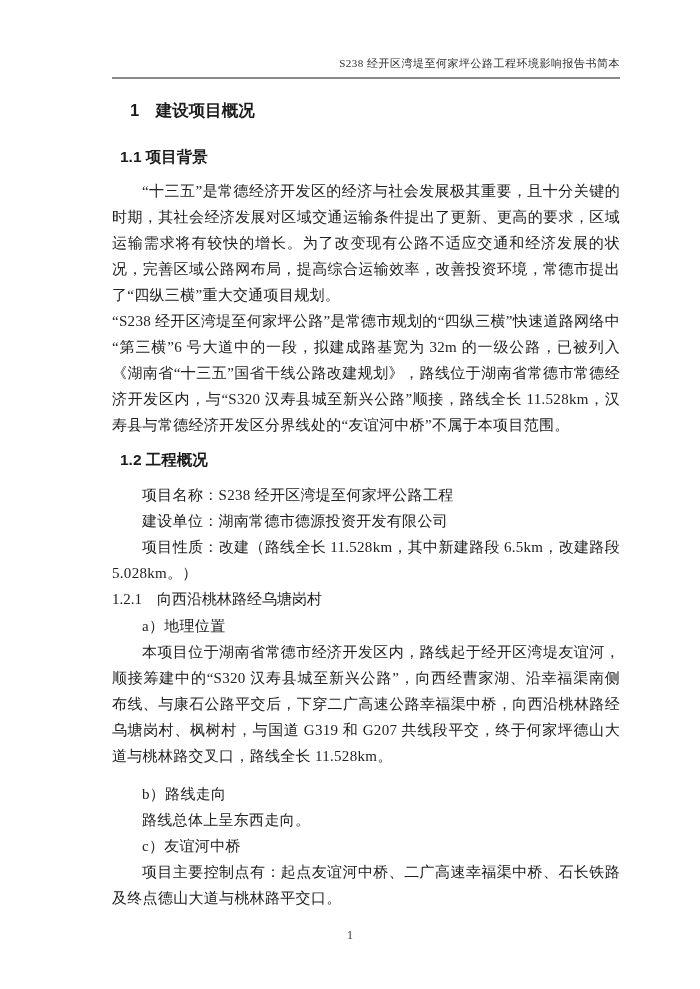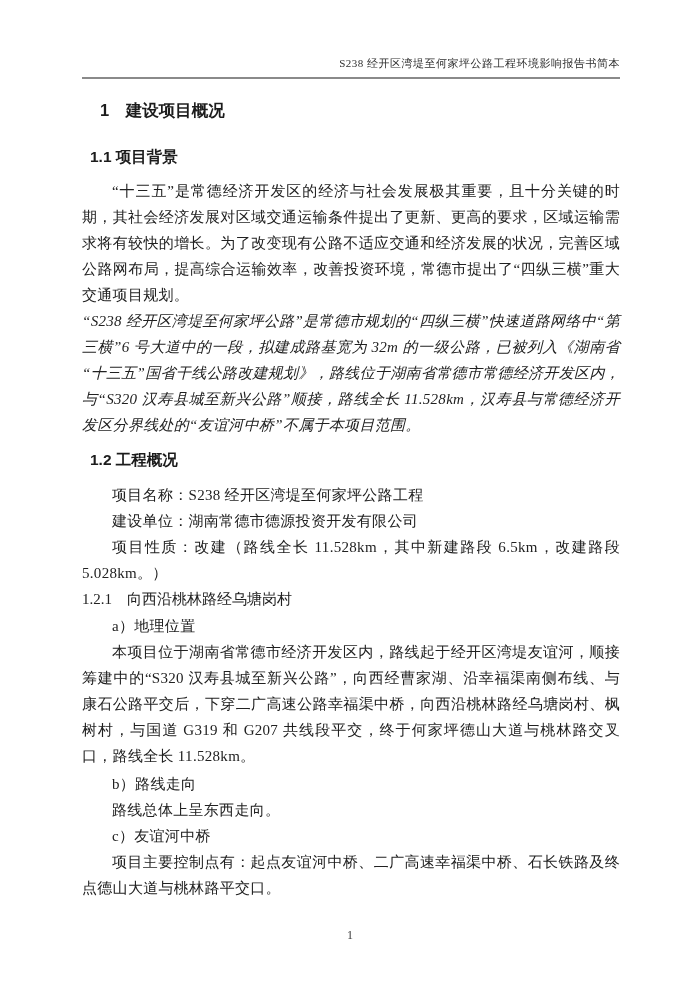--- a/index.html
+++ b/index.html
@@ -9,21 +9,21 @@
   }
   .page {
     position: relative;
     width: 700px;
     height: 989px;
     margin: 0 auto;
     background: #ffffff;
     color: #212121;
     font-family: "Liberation Serif", "DejaVu Serif", serif;
     box-sizing: border-box;
-    padding: 56px 80px 0 82px;
+    padding: 56px 80px 0 112px;
     overflow: hidden;
   }
   .header-title {
     text-align: right;
     font-size: 11px;
     line-height: 15px;
     color: #2e2e2e;
     padding-bottom: 6px;
     border-bottom: 2px solid #8a8a8a;
     letter-spacing: 0.5px;
@@ -55,22 +55,22 @@
     margin: 0;
   }
   .para {
     font-size: 15px;
     line-height: 26px;
     text-align: justify;
     margin: 0;
     letter-spacing: 0.3px;
   }
   .indent { text-indent: 2em; }
-  .noindent { text-indent: 0; font-style: italic; }
-  .space-before { margin-top: 2px; }
+  .noindent { text-indent: 0; }
+  .space-before { margin-top: 12px; }
   .page-footer {
     position: absolute;
     left: 0;
     right: 0;
     bottom: 46px;
     text-align: center;
     font-size: 12px;
     color: #3a3a3a;
   }
 </style>

